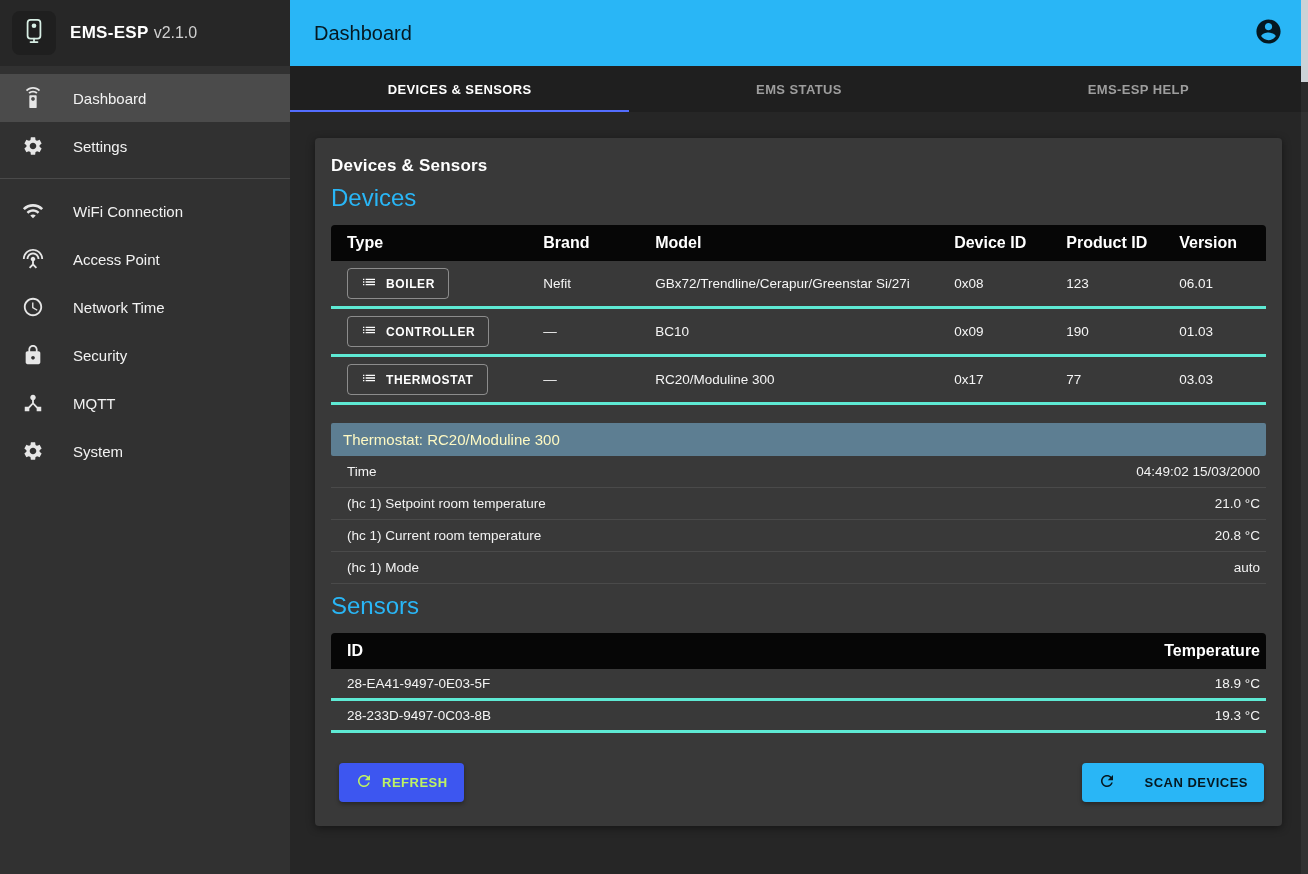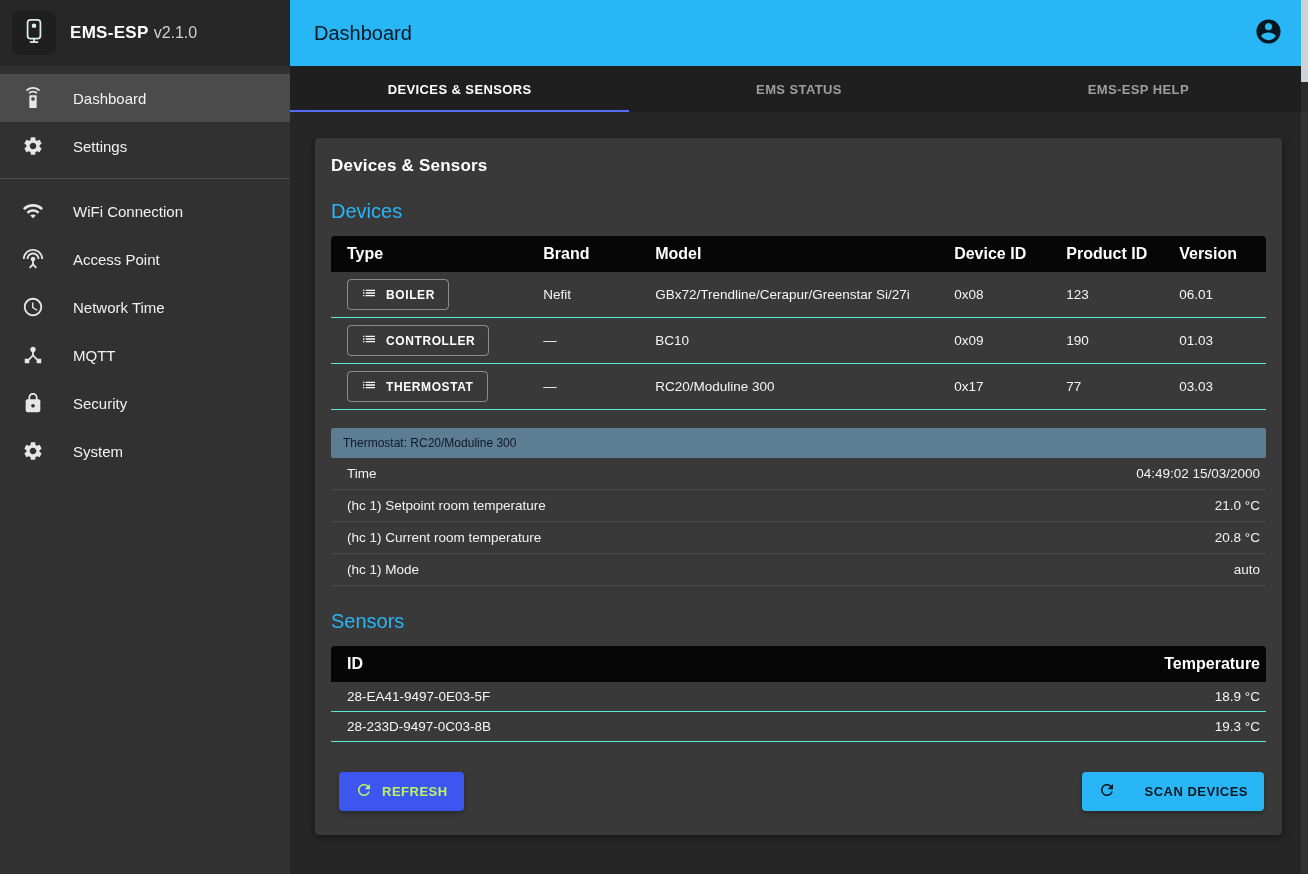--- a/index.html
+++ b/index.html
@@ -29,34 +29,34 @@
   .avatar-btn svg { width:29px; height:29px; fill:currentColor; }
 
   .tabbar { height:46px; background:#1f1f1f; display:flex; }
   .tab { flex:1; position:relative; background:none; border:none; color:#9e9e9e; font-size:13px; font-weight:700; letter-spacing:0.4px; cursor:pointer; font-family:inherit; text-transform:uppercase; }
   .tab.active { color:#ffffff; }
   .tab.active::after { content:""; position:absolute; left:0; right:0; bottom:0; height:2px; background:#536dfe; }
 
   .content { flex:1; background:#262626; padding:26px 26px 0 25px; overflow:hidden; }
   .card { background:#393939; border-radius:4px; box-shadow:0 2px 8px rgba(0,0,0,0.45); padding:18px 16px 24px 16px; }
   .card-title { font-size:17px; font-weight:700; color:#ffffff; letter-spacing:0.2px; }
-  .section-heading { font-size:20px; font-weight:500; color:#29b6f6; margin-top:24px; }
+  .section-heading { font-size:24px; font-weight:500; color:#29b6f6; margin-top:8px; }
 
   table.data-table { width:100%; border-collapse:separate; border-spacing:0; margin-top:13px; }
   .data-table thead th { background:#060606; color:#ffffff; font-size:16px; font-weight:700; padding:9px 16px; white-space:nowrap; }
   .data-table thead th:first-child { border-top-left-radius:4px; text-align:left; }
   .data-table thead th:last-child  { border-top-right-radius:4px; }
-  .data-table tbody td { padding:7px 16px; font-size:13.5px; color:#f5f5f5; border-bottom:1px solid #5eead4; vertical-align:middle; }
+  .data-table tbody td { padding:7px 16px; font-size:13.5px; color:#f5f5f5; border-bottom:3px solid #5eead4; vertical-align:middle; }
   .al { text-align:left; } .ac { text-align:left; } .ar { text-align:right; }
   .tight-r { padding-right:6px !important; }
 
   .chip-btn { display:inline-flex; align-items:center; gap:9px; padding:5px 13px; background:transparent; border:1px solid rgba(255,255,255,0.42); border-radius:4px; color:#ffffff; font-size:12px; font-weight:700; letter-spacing:0.6px; cursor:pointer; font-family:inherit; text-transform:uppercase; }
   .chip-btn svg { width:16px; height:16px; fill:currentColor; }
 
-  .banner { margin-top:18px; background:#5d7e92; border-radius:2px; padding:8px 12px; font-size:12px; color:#0f172a; }
+  .banner { margin-top:18px; background:#5d7e92; border-radius:2px; padding:8px 12px; font-size:15px; color:#fef9c3; }
   .kv-row { display:flex; justify-content:space-between; align-items:center; padding:8px 6px 8px 16px; border-bottom:1px solid #4a4a4a; font-size:13.5px; color:#f2f2f2; }
   .kv-value { text-align:right; }
 
   .actions { display:flex; justify-content:space-between; align-items:center; margin-top:30px; padding:0 2px 0 8px; }
   .btn { display:inline-flex; align-items:center; gap:9px; border:none; border-radius:4px; padding:9px 16px; font-size:13px; font-weight:700; letter-spacing:0.5px; cursor:pointer; font-family:inherit; text-transform:uppercase; box-shadow:0 2px 4px rgba(0,0,0,0.35); }
   .btn svg { width:18px; height:18px; fill:currentColor; }
   .btn-refresh { background:#3d56f0; color:#bef264; }
   .btn-scan { background:#29b6f6; color:rgba(0,0,0,0.87);gap:28px; }
 
   .scrollbar-track { position:absolute; top:0; right:0; width:7px; height:874px; background:rgba(255,255,255,0.05); }
@@ -124,32 +124,32 @@
         <span class="nav-icon">
           <svg viewBox="0 0 24 24">
               <path d="M11.99 2C6.47 2 2 6.48 2 12s4.47 10 9.99 10C17.52 22 22 17.52 22 12S17.52 2 11.99 2zM12 20c-4.42 0-8-3.58-8-8s3.58-8 8-8 8 3.58 8 8-3.58 8-8 8zm.5-13H11v6l5.25 3.15.75-1.23-4.5-2.67z"></path>
             </svg>
         </span>
         <span class="nav-label">Network Time</span>
       </div>
       <div class="nav-item">
         <span class="nav-icon">
           <svg viewBox="0 0 24 24">
+              <path d="M18 8h-1V6c0-2.76-2.24-5-5-5S7 3.24 7 6v2H6c-1.1 0-2 .9-2 2v10c0 1.1.9 2 2 2h12c1.1 0 2-.9 2-2V10c0-1.1-.9-2-2-2zm-6 9c-1.1 0-2-.9-2-2s.9-2 2-2 2 .9 2 2-.9 2-2 2zm3.1-9H8.9V6c0-1.71 1.39-3.1 3.1-3.1 1.71 0 3.1 1.39 3.1 3.1v2z"></path>
+            </svg>
+        </span>
+        <span class="nav-label">Security</span>
+      </div>
+      <div class="nav-item">
+        <span class="nav-icon">
+          <svg viewBox="0 0 24 24">
               <path d="M17 16l-4-4V8.82C14.16 8.4 15 7.3 15 6c0-1.66-1.34-3-3-3S9 4.34 9 6c0 1.3.84 2.4 2 2.82V12l-4 4H3v5h5v-3.05l4-4.2 4 4.2V21h5v-5h-4z"></path>
             </svg>
         </span>
         <span class="nav-label">MQTT</span>
-      </div>
-      <div class="nav-item">
-        <span class="nav-icon">
-          <svg viewBox="0 0 24 24">
-              <path d="M18 8h-1V6c0-2.76-2.24-5-5-5S7 3.24 7 6v2H6c-1.1 0-2 .9-2 2v10c0 1.1.9 2 2 2h12c1.1 0 2-.9 2-2V10c0-1.1-.9-2-2-2zm-6 9c-1.1 0-2-.9-2-2s.9-2 2-2 2 .9 2 2-.9 2-2 2zm3.1-9H8.9V6c0-1.71 1.39-3.1 3.1-3.1 1.71 0 3.1 1.39 3.1 3.1v2z"></path>
-            </svg>
-        </span>
-        <span class="nav-label">Security</span>
       </div>
       <div class="nav-item">
         <span class="nav-icon">
           <svg viewBox="0 0 24 24">
               <path d="M19.14 12.94c.04-.3.06-.61.06-.94 0-.32-.02-.64-.07-.94l2.03-1.58c.18-.14.23-.41.12-.61l-1.92-3.32c-.12-.22-.37-.29-.59-.22l-2.39.96c-.5-.38-1.03-.7-1.62-.94l-.36-2.54c-.04-.24-.24-.41-.48-.41h-3.84c-.24 0-.43.17-.47.41l-.36 2.54c-.59.24-1.13.57-1.62.94l-2.39-.96c-.22-.08-.47 0-.59.22L2.74 8.87c-.12.21-.08.47.12.61l2.03 1.58c-.05.3-.09.63-.09.94s.02.64.07.94l-2.03 1.58c-.18.14-.23.41-.12.61l1.92 3.32c.12.22.37.29.59.22l2.39-.96c.5.38 1.03.7 1.62.94l.36 2.54c.05.24.24.41.48.41h3.84c.24 0 .44-.17.47-.41l.36-2.54c.59-.24 1.13-.56 1.62-.94l2.39.96c.22.08.47 0 .59-.22l1.92-3.32c.12-.22.07-.47-.12-.61l-2.01-1.58zM12 15.6c-1.98 0-3.6-1.62-3.6-3.6s1.62-3.6 3.6-3.6 3.6 1.62 3.6 3.6-1.62 3.6-3.6 3.6z"></path>
             </svg>
         </span>
         <span class="nav-label">System</span>
       </div>
     </nav>

